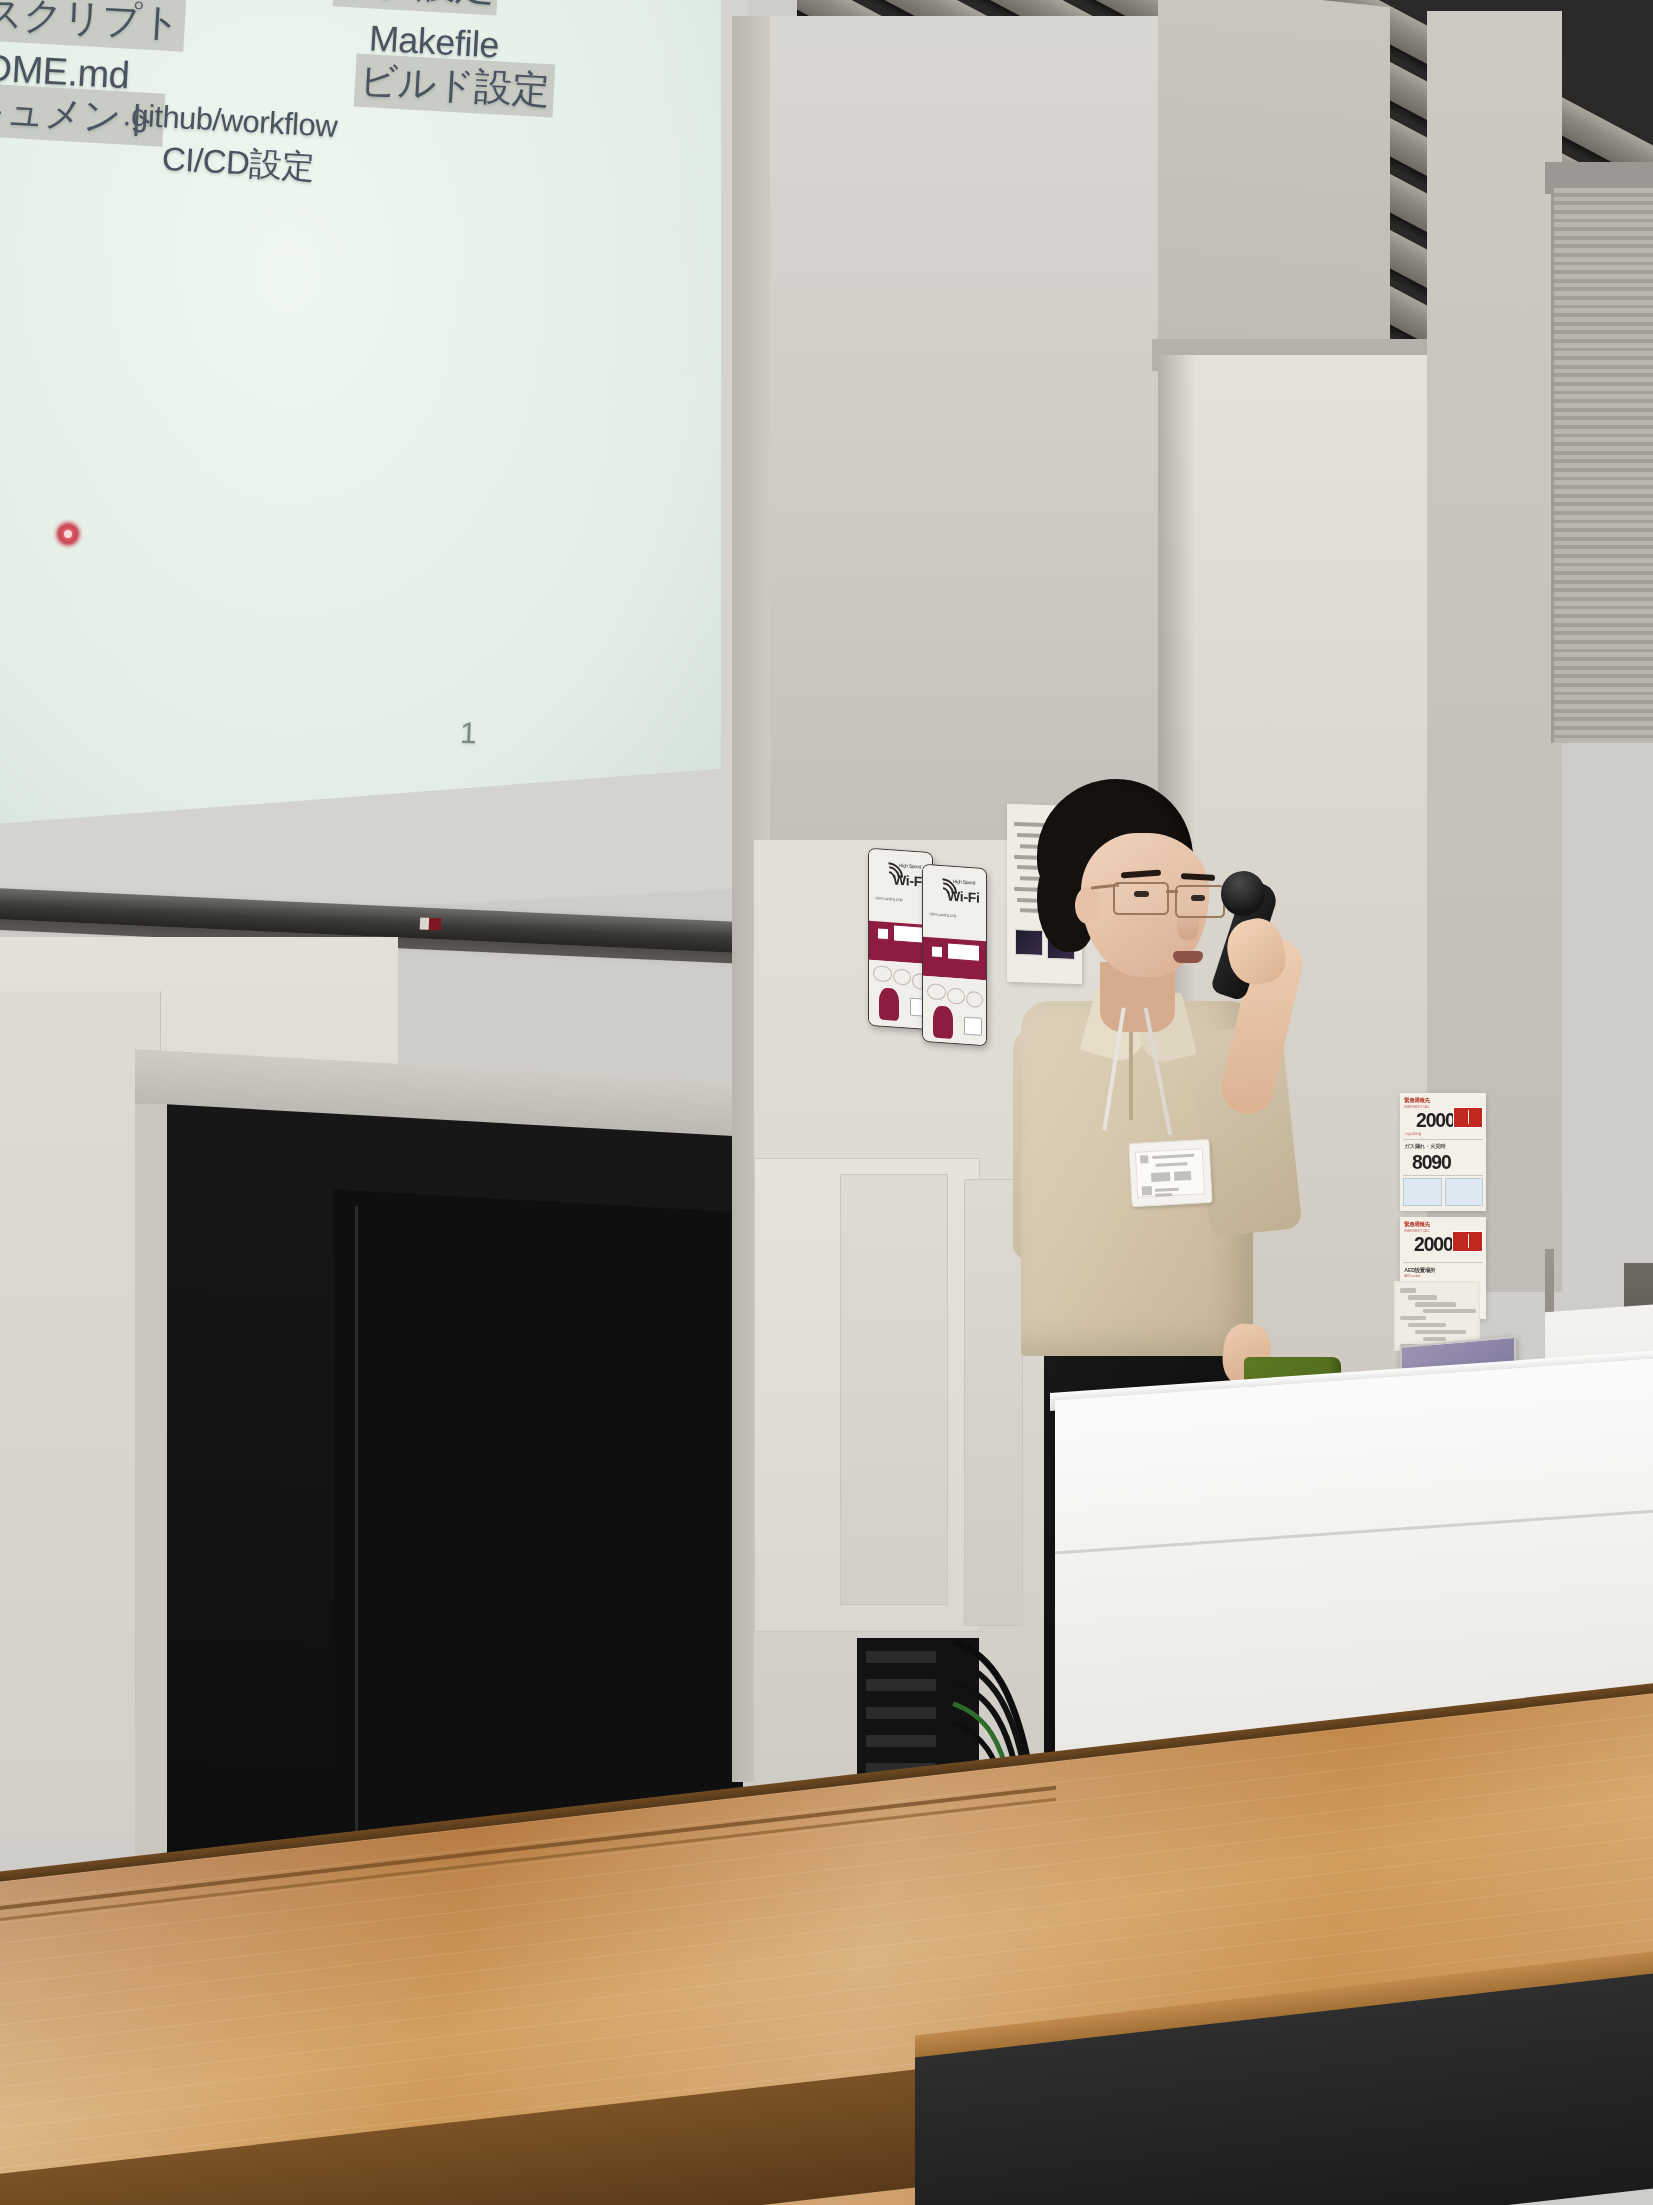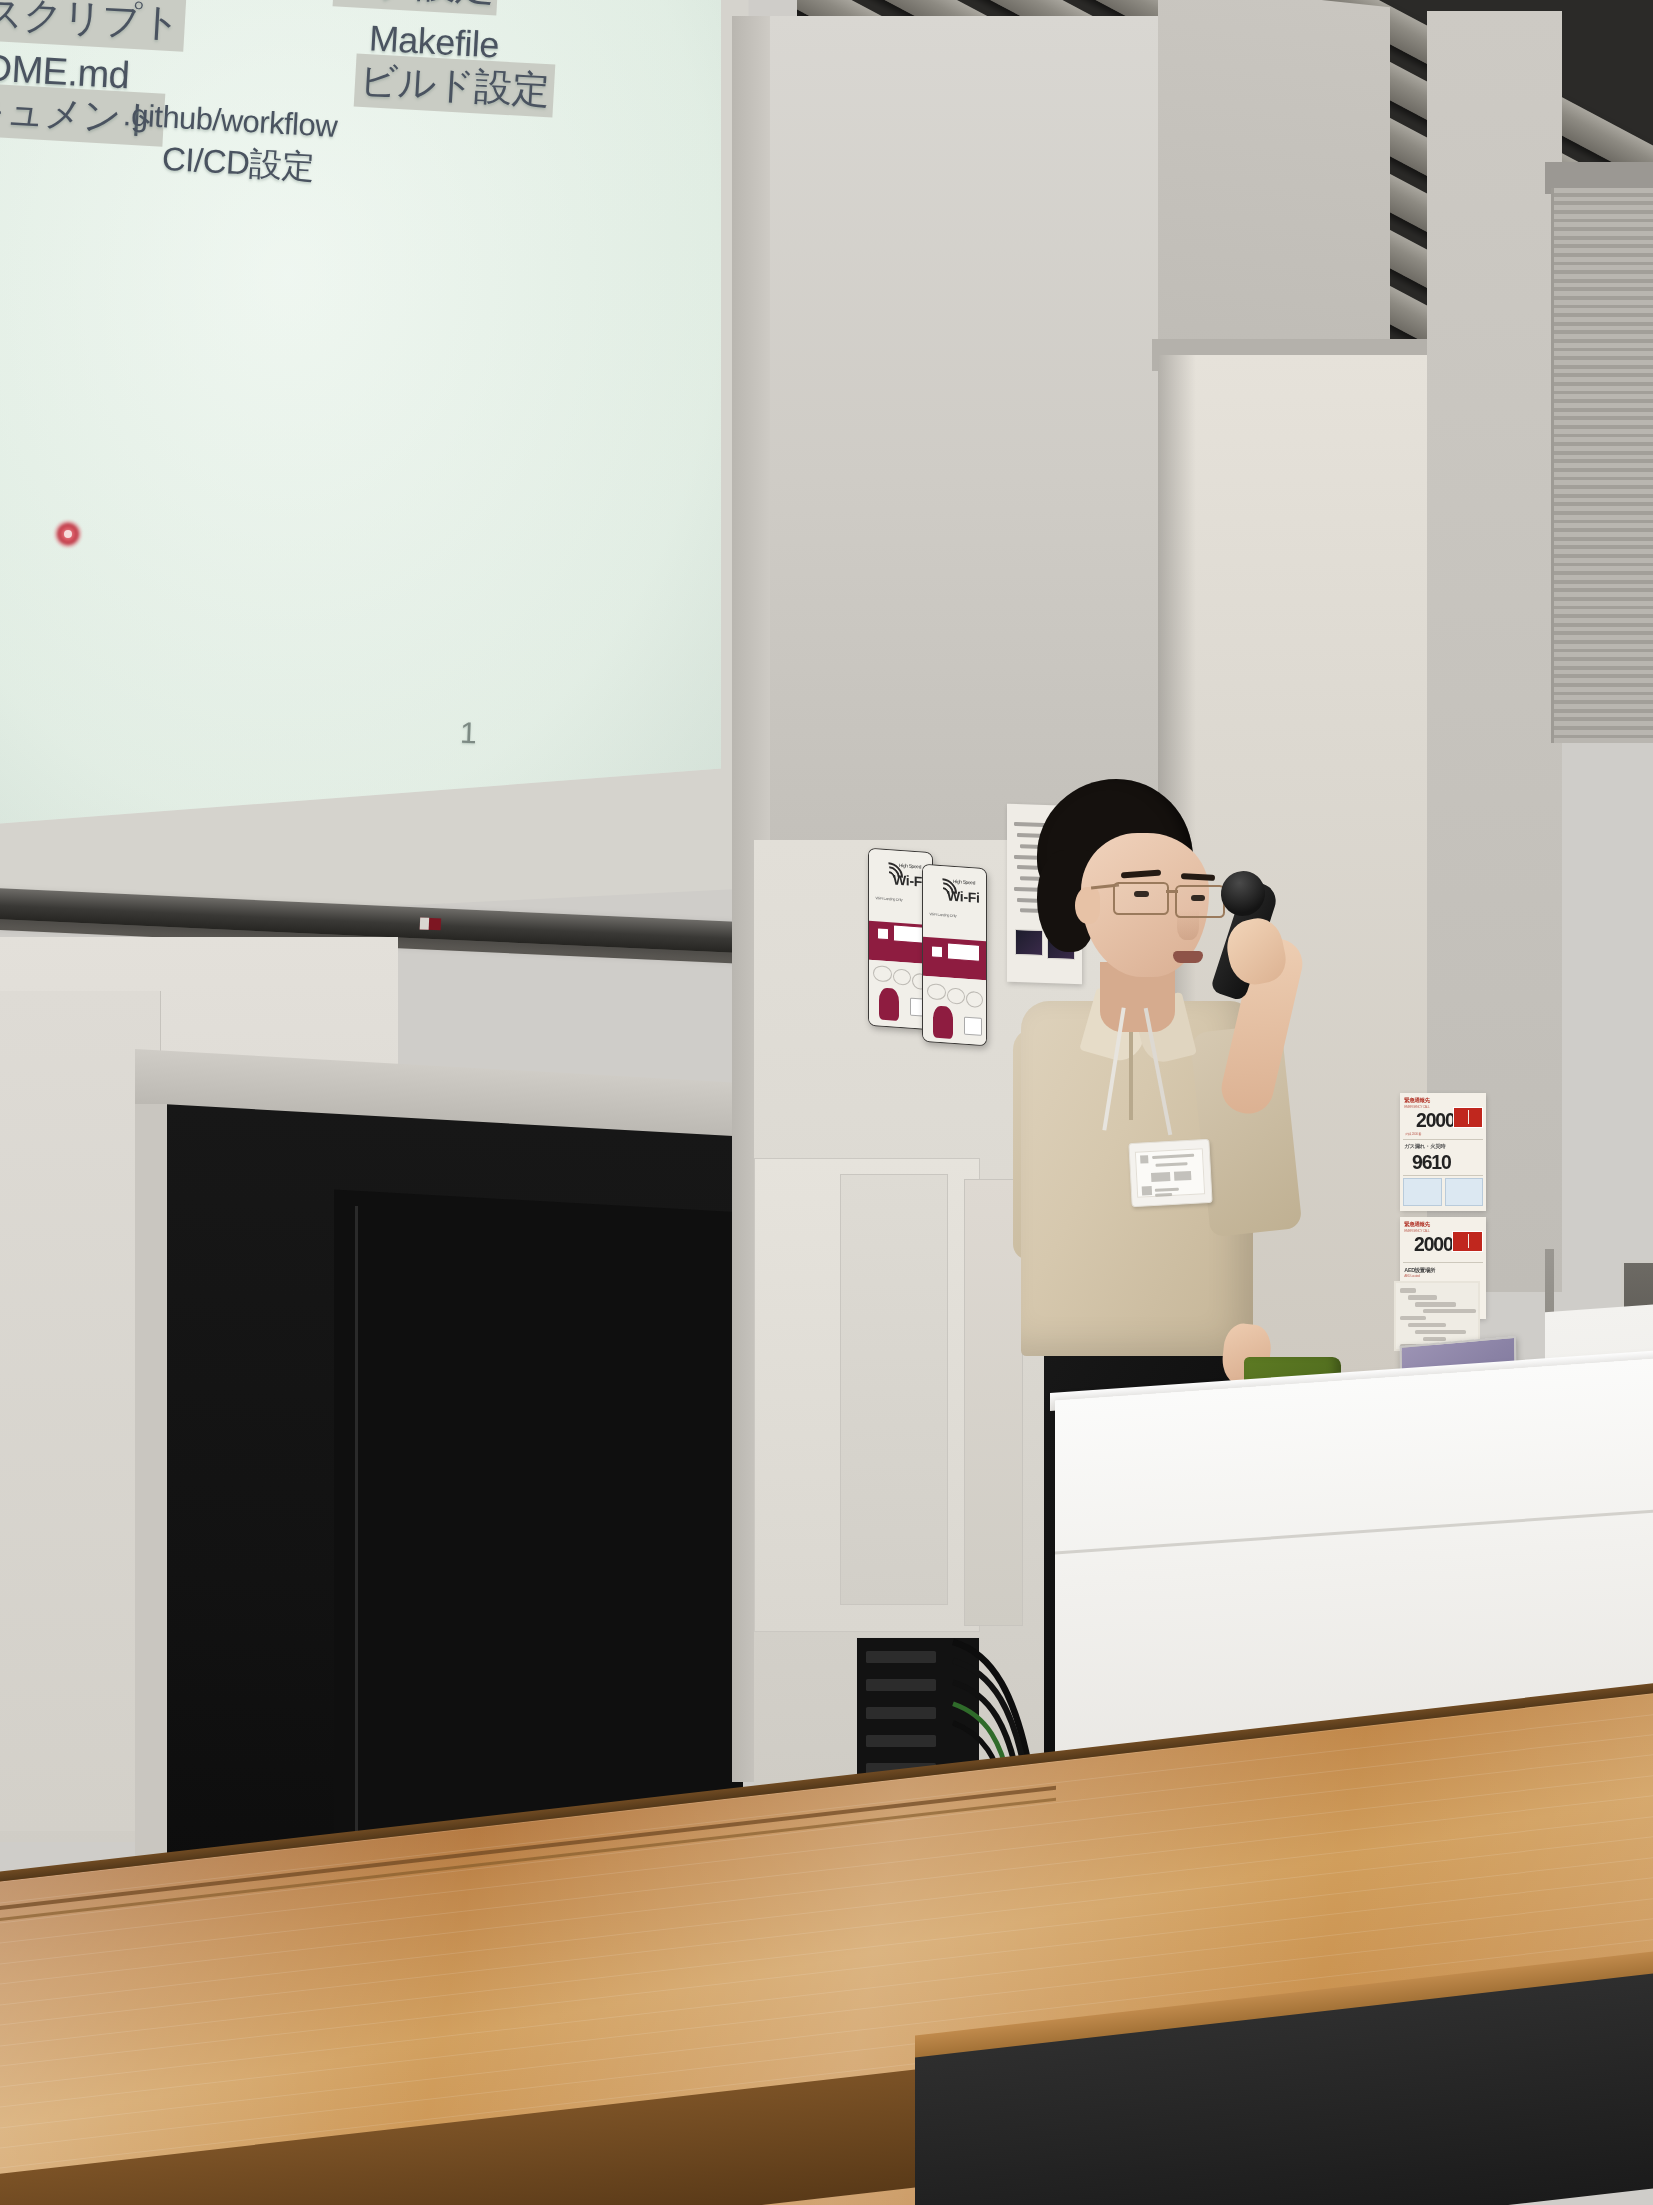--- a/index.html
+++ b/index.html
@@ -702,21 +702,21 @@
     </div>
 
   <div class="emerg-poster" style="left:1400px; top:1093px; width:86px; height:118px;">
     <div class="em-head" style="left:4.3px; top:4.3px;">緊急通報先</div>
     <div class="em-sub" style="left:4.3px; top:12px;">EMERGENCY CALL</div>
     <div class="em-num" style="left:16px; top:16px;">2000</div>
     <div class="em-stamp" style="left:53px; top:14px; width:30px; height:20.5px;"></div>
     <div class="em-sub" style="left:5.4px; top:39px;">内線 2000 番</div>
     <div class="em-rule" style="left:3.2px; top:46px; width:80px;"></div>
     <div class="em-head" style="left:4.3px; top:50px; color:#555;">ガス漏れ・火災時</div>
-    <div class="em-num" style="left:12px; top:58px;">9610</div>
+    <div class="em-num" style="left:12px; top:58px;">8090</div>
     <div class="em-rule" style="left:3.2px; top:82px; width:80px;"></div>
     <div class="em-blue" style="left:3.2px; top:85px; width:39px; height:28px;"></div>
     <div class="em-blue" style="left:45px; top:85px; width:38px; height:28px;"></div>
   </div>
 
   <div class="emerg-poster" style="left:1400px; top:1217px; width:86px; height:102px;">
     <div class="em-head" style="left:4.3px; top:4.3px;">緊急通報先</div>
     <div class="em-sub" style="left:4.3px; top:12px;">EMERGENCY CALL</div>
     <div class="em-num" style="left:14px; top:16px;">2000</div>
     <div class="em-stamp" style="left:52px; top:14px; width:31px; height:20.5px;"></div>

